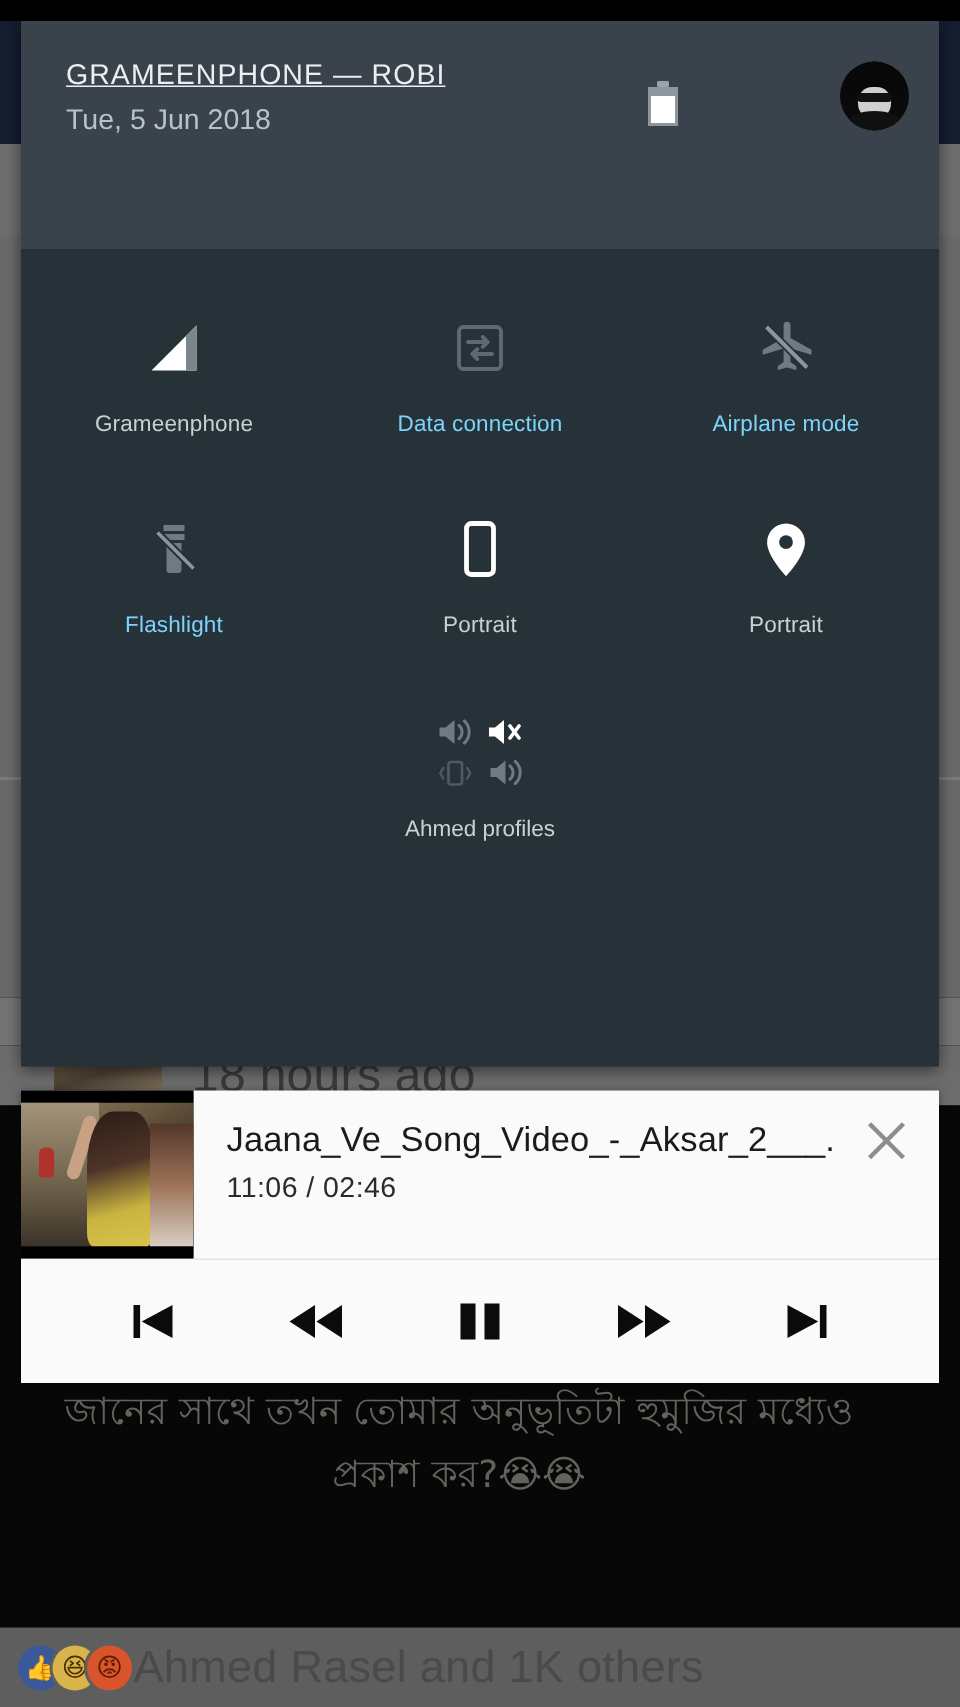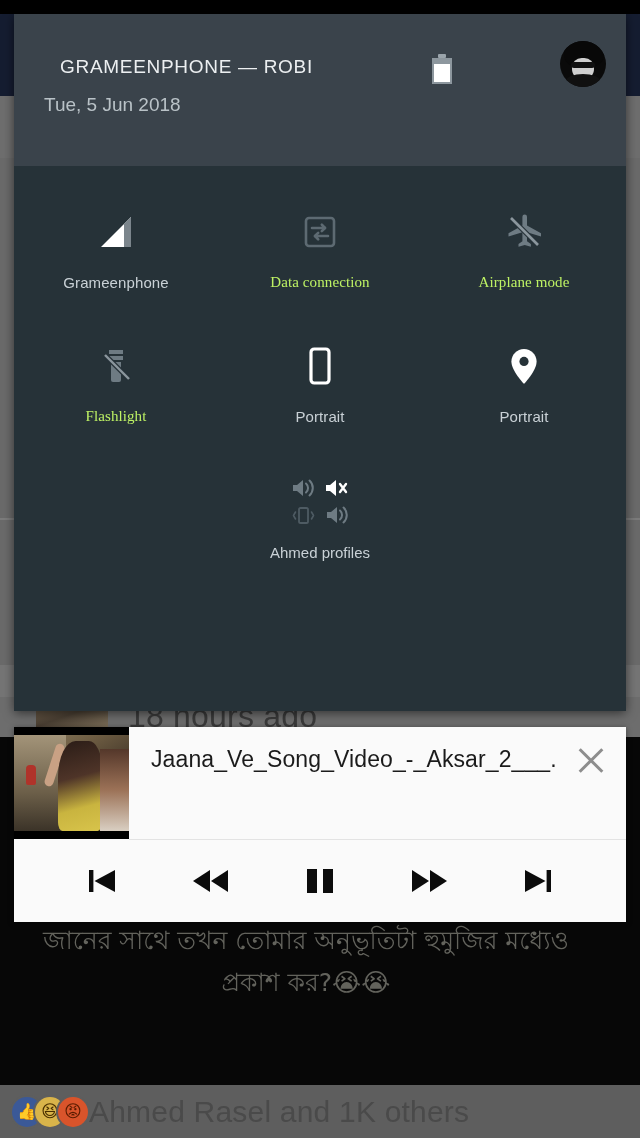--- a/index.html
+++ b/index.html
@@ -53,21 +53,21 @@
   .qs-panel{
     position:absolute;left:14px;top:14px;width:612px;height:697px;
     background:#263238;box-shadow:0 2px 10px rgba(0,0,0,.55);
   }
   .qs-header{
     position:relative;width:612px;height:152px;background:#3a434b;box-sizing:border-box;
     padding:26px 24px 0 30px;
   }
   .carrier{
     color:#eceff1;font-size:19px;letter-spacing:.7px;line-height:22px;
-    margin:16px;white-space:nowrap;
+    margin:0;white-space:nowrap;text-decoration:underline;
   }
   .clock-row{display:flex;align-items:baseline;margin-top:16px;}
   .clock-time{color:#fff;font-size:31px;font-weight:bold;line-height:34px;letter-spacing:.3px;}
   .clock-ampm{color:#fff;font-size:17px;font-weight:bold;margin-left:7px;letter-spacing:.4px;}
   .date-row{color:#b9c2c7;font-size:19px;margin-top:8px;line-height:22px;}
 
   .battery{position:absolute;left:418px;top:40px;width:20px;height:30px;}
   .battery .cap{position:absolute;left:6px;top:0;width:8px;height:4px;background:#9aa4ab;border-radius:1px;}
   .battery .body{position:absolute;left:0;top:4px;width:20px;height:26px;background:#8d979e;box-sizing:border-box;}
   .battery .fill{position:absolute;left:2px;bottom:2px;width:16px;height:18px;background:#fff;}
@@ -82,21 +82,21 @@
   .avatar .chin{position:absolute;left:6px;top:33px;width:34px;height:14px;background:#101010;border-radius:50% 50% 0 0;}
 
   .qs-body{position:relative;width:612px;height:545px;}
   .qs-grid{display:flex;flex-wrap:wrap;padding-top:22px;}
   .qs-tile{
     width:33.3333%;height:134px;display:flex;flex-direction:column;
     align-items:center;justify-content:flex-start;padding-top:18px;box-sizing:border-box;
   }
   .qs-ico{height:52px;display:flex;align-items:center;justify-content:center;}
   .qs-label{margin-top:16px;font-size:15px;color:#c9d1d6;letter-spacing:.1px;}
-  .qs-label.dim{color:#bef264;font-family:Liberation Serif, serif;}
+  .qs-label.dim{color:#7dd3fc;}
 
   .audio-tile{
     width:100%;display:flex;flex-direction:column;align-items:center;margin-top:18px;
   }
   .audio-icons{display:grid;grid-template-columns:34px 34px;grid-template-rows:27px 27px;
                justify-items:center;align-items:center;}
   .audio-label{margin-top:16px;font-size:15px;color:#c9d1d6;}
 
   
   .media-card{
@@ -313,20 +313,21 @@
         <div class="mt-vase"></div>
         <div class="mt-arm"></div>
         <div class="mt-fig"></div>
         <div class="mt-man"></div>
         <div class="mt-bar-t"></div>
         <div class="mt-bar-b"></div>
       </div>
 
       <div class="media-meta">
         <div class="media-title">Jaana_Ve_Song_Video_-_Aksar_2___..</div>
+        <div class="media-time">11:06 / 02:46</div>
       </div>
 
       <div class="media-close">
         <span class="x-icon"></span>
       </div>
     </div>
 
     <div class="media-sep"></div>
 
     <div class="media-controls">

